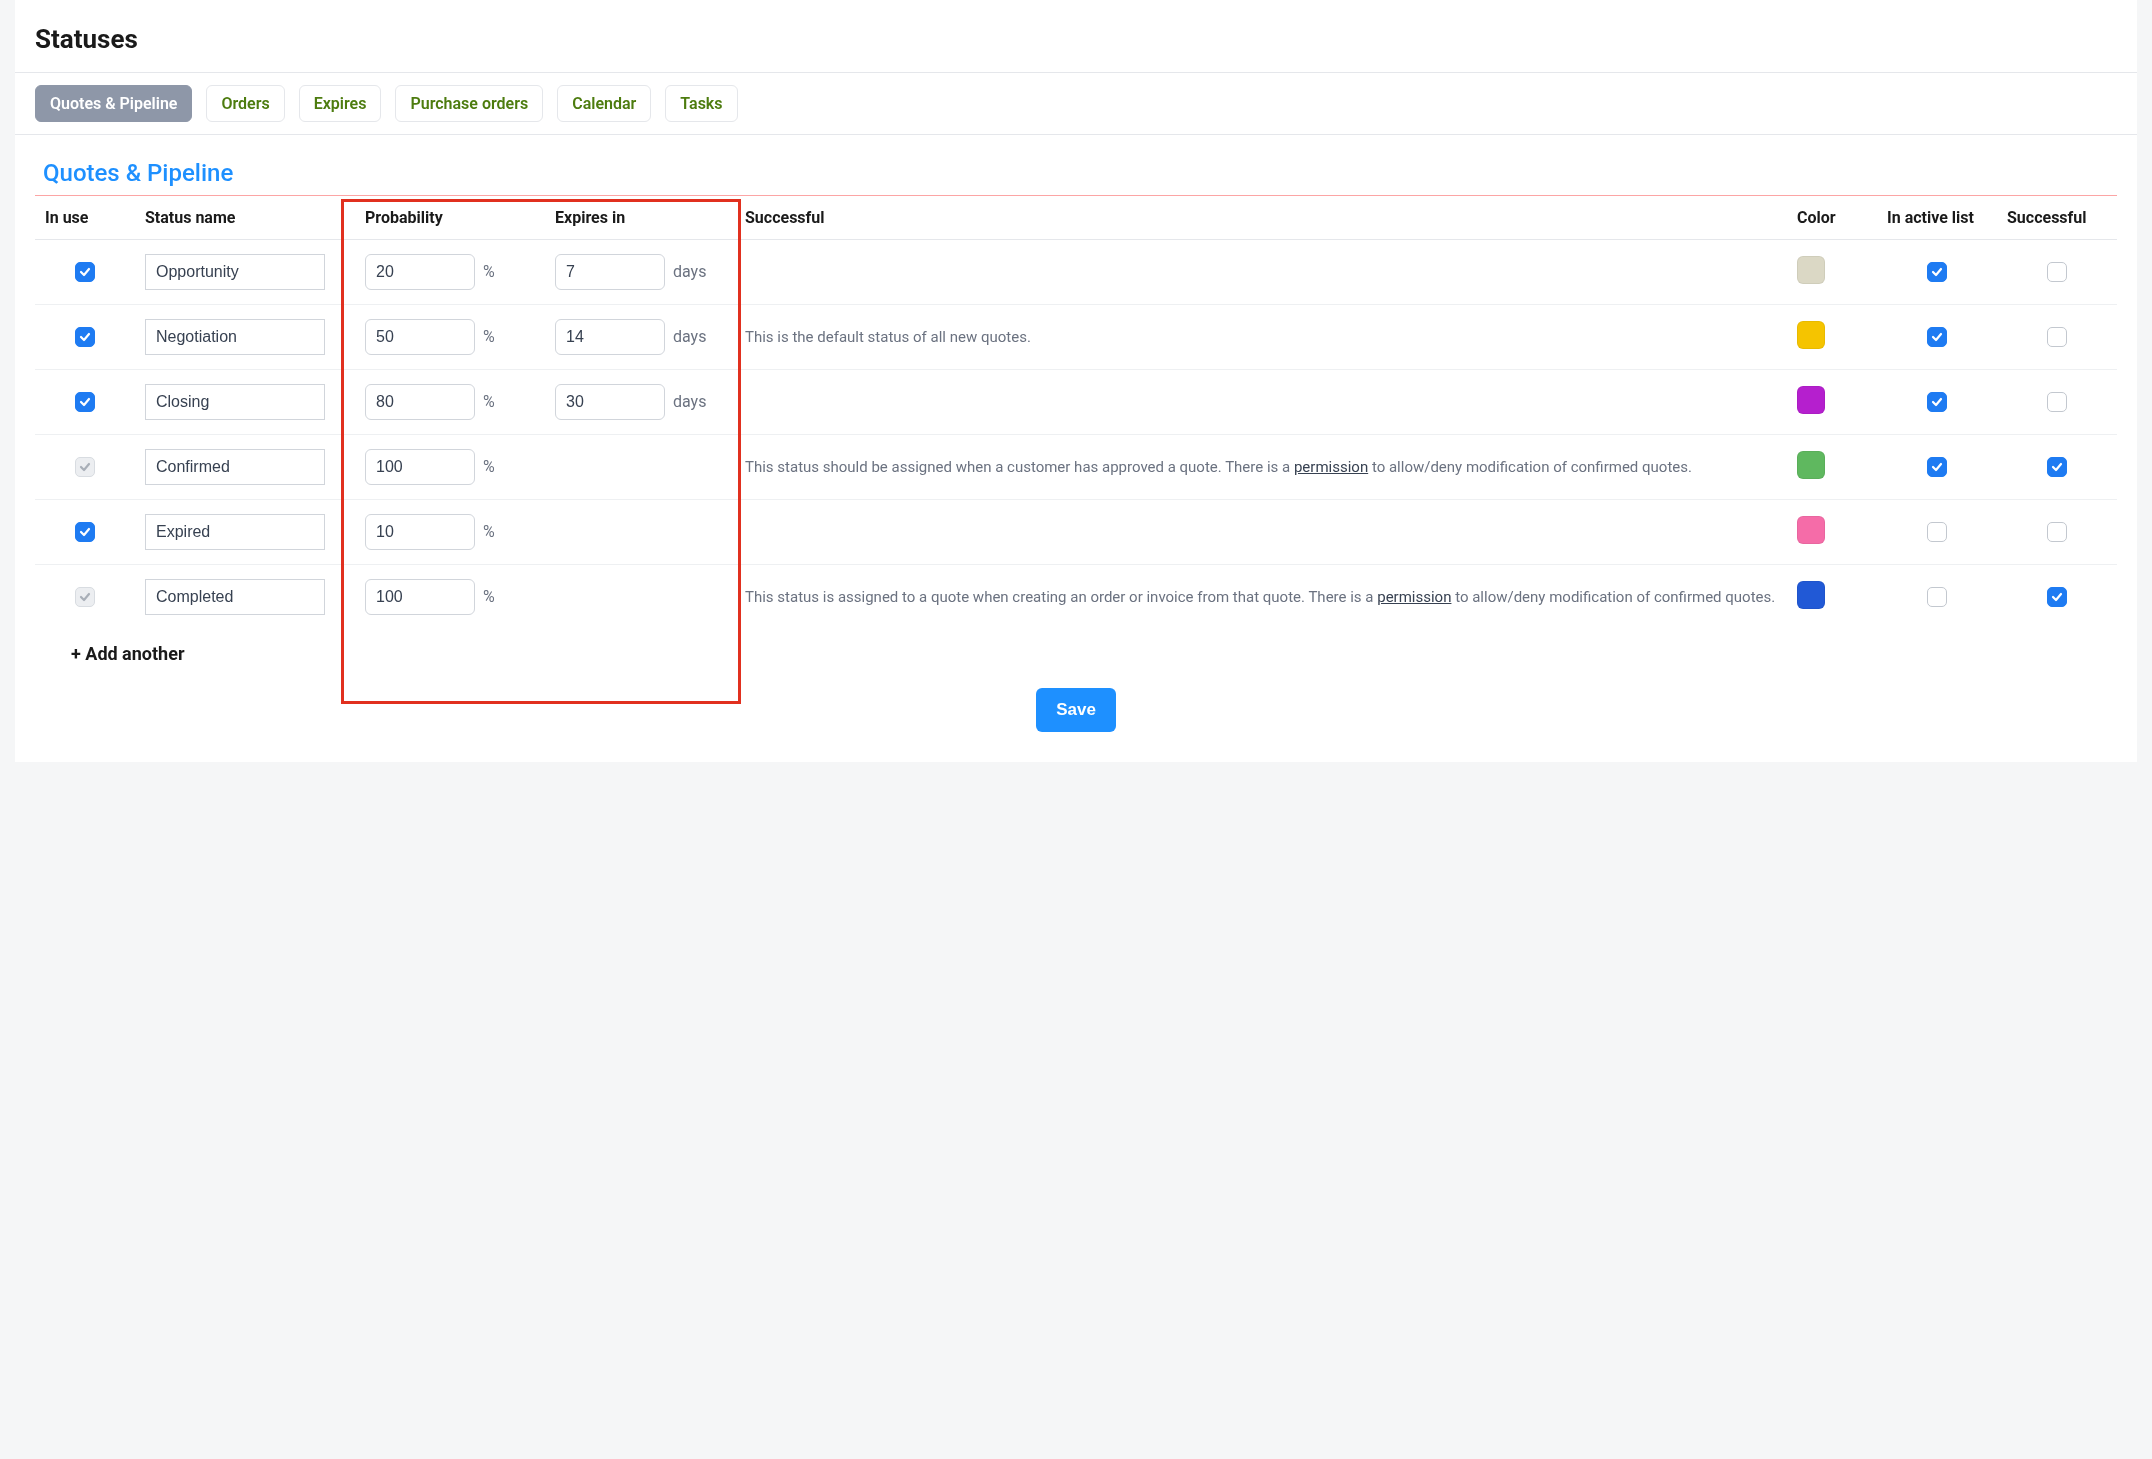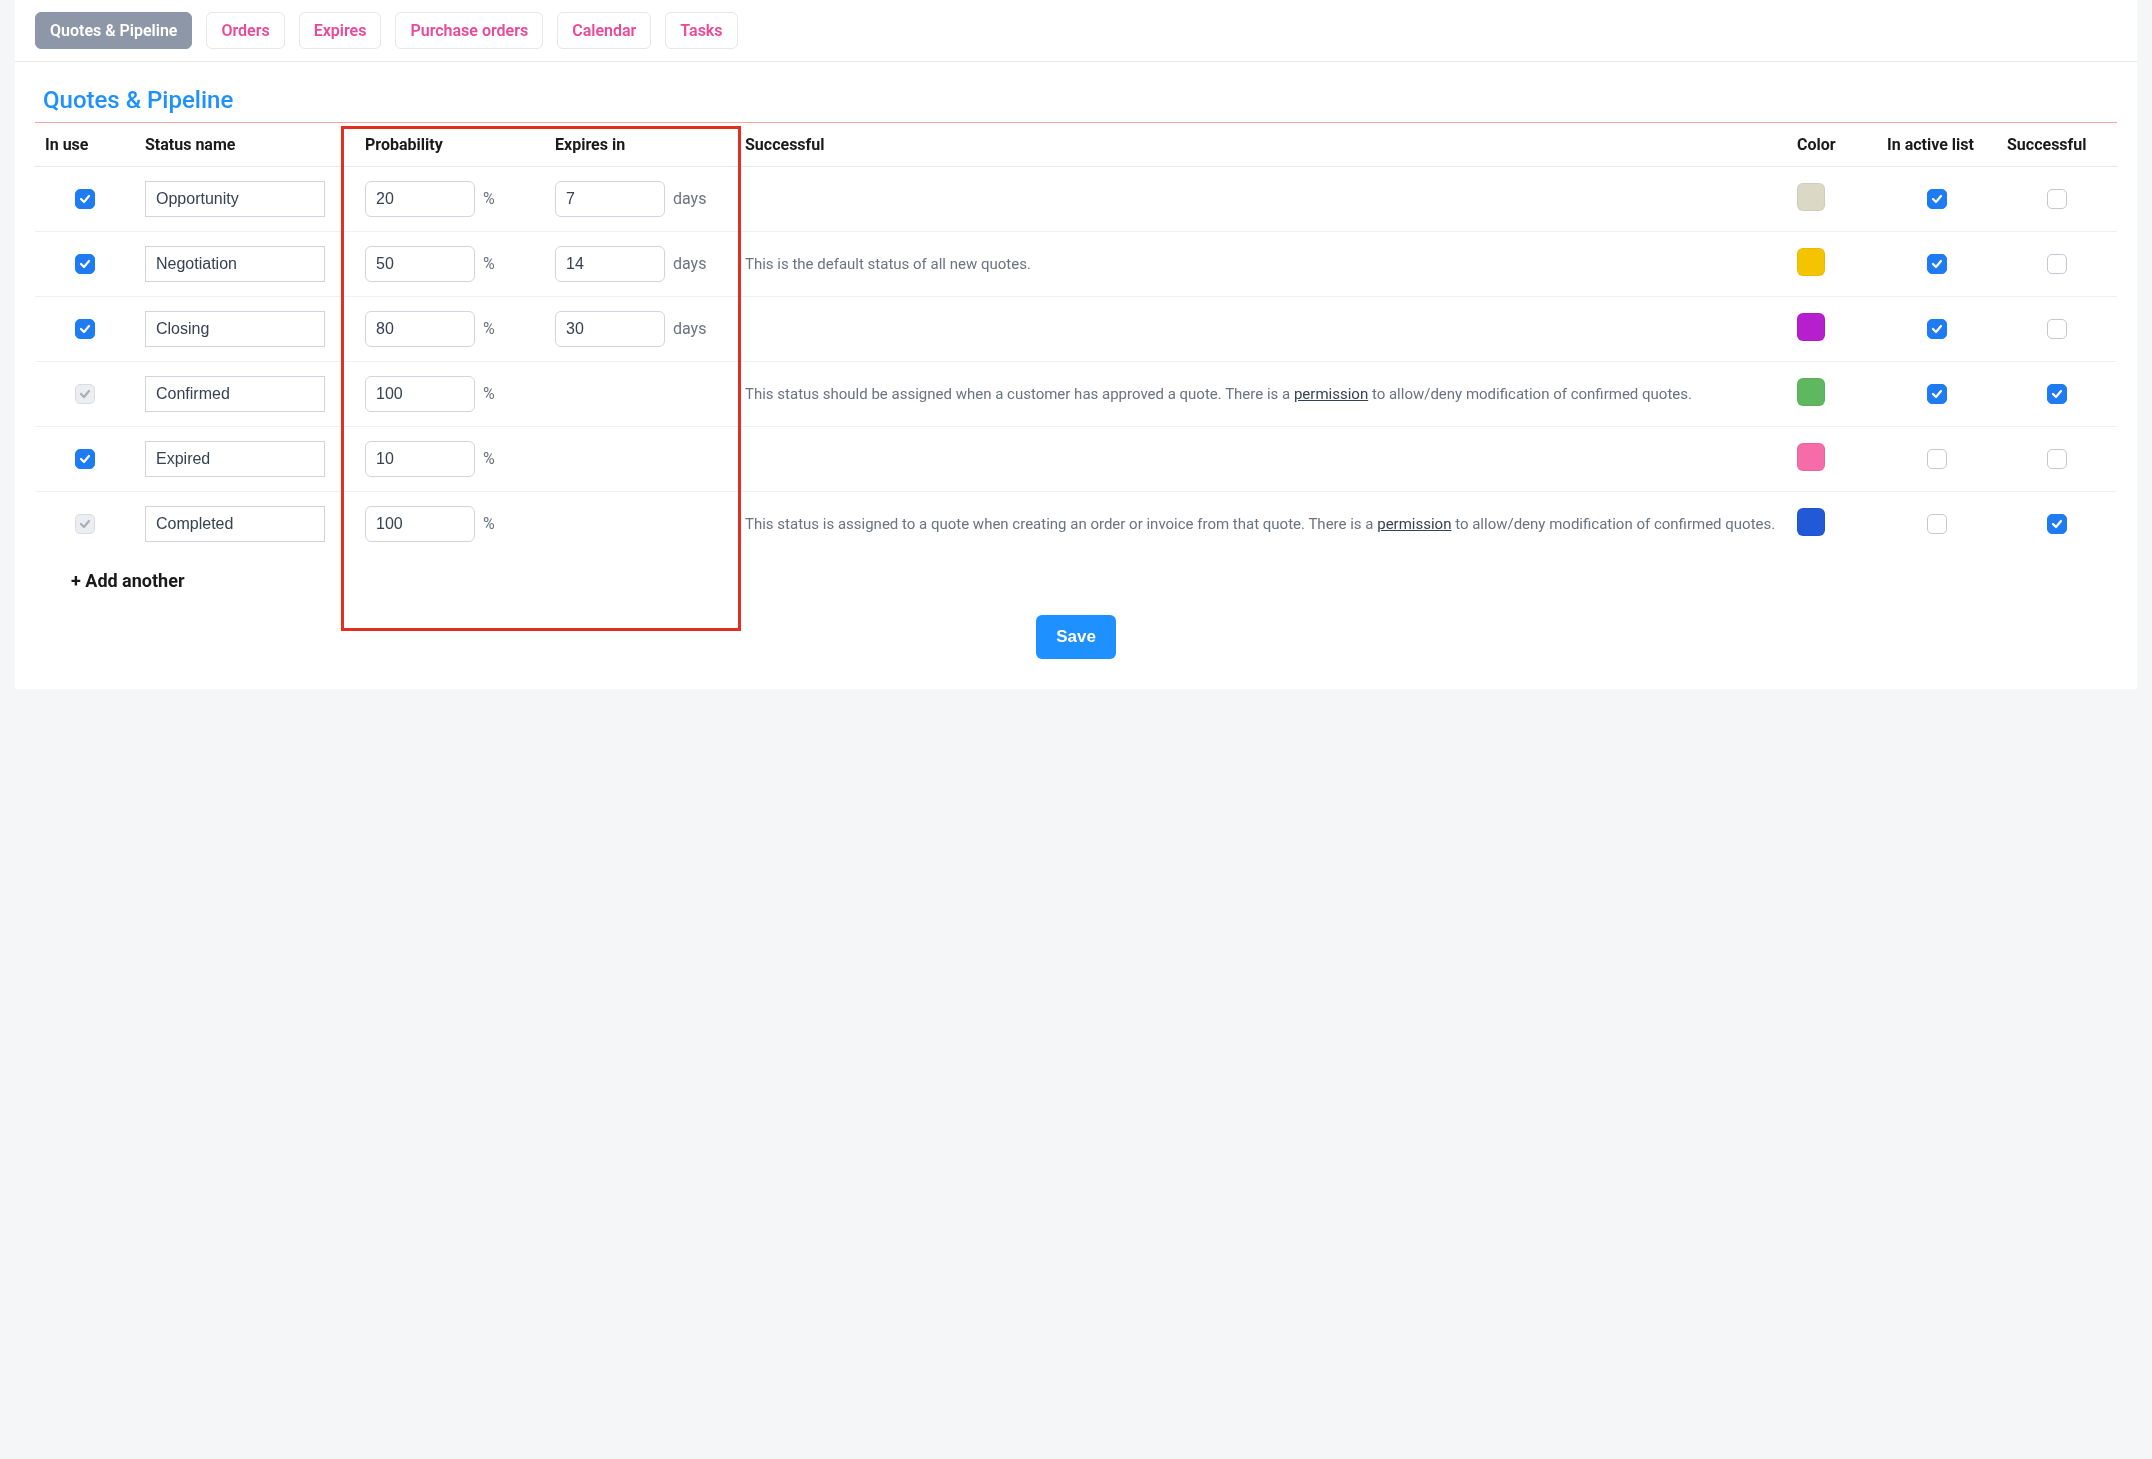--- a/index.html
+++ b/index.html
@@ -30,21 +30,21 @@
       display: flex;
       gap: 14px;
       flex-wrap: wrap;
       padding-bottom: 12px;
     }
     .tab {
       padding: 8px 14px;
       border-radius: 6px;
       background: #fff;
       border: 1px solid #e5e7eb;
-      color: #ec4899;
+      color: #4d7c0f;
       font-weight: 600;
       cursor: pointer;
     }
     .tab.active {
       background: #8e97a8;
       color: #fff;
       border-color: #8e97a8;
     }
     .content {
       background: #fff;
@@ -181,20 +181,21 @@
     
     .tall td { padding-top: 22px; padding-bottom: 22px; }
 
     th.col-prob, th.col-expires, th.col-inuse, th.col-active, th.col-success { white-space: nowrap; }
     td.center { text-align: center; }
   </style>
 </head>
 <body>
 
 <div class="page">
+  <h1 class="page-title">Statuses</h1>
 
   <div class="tabs-bar">
     <div class="tabs" id="tabs">
         <div class="tab active">Quotes &amp; Pipeline</div>
         <div class="tab">Orders</div>
         <div class="tab">Expires</div>
         <div class="tab">Purchase orders</div>
         <div class="tab">Calendar</div>
         <div class="tab">Tasks</div>
       </div>

